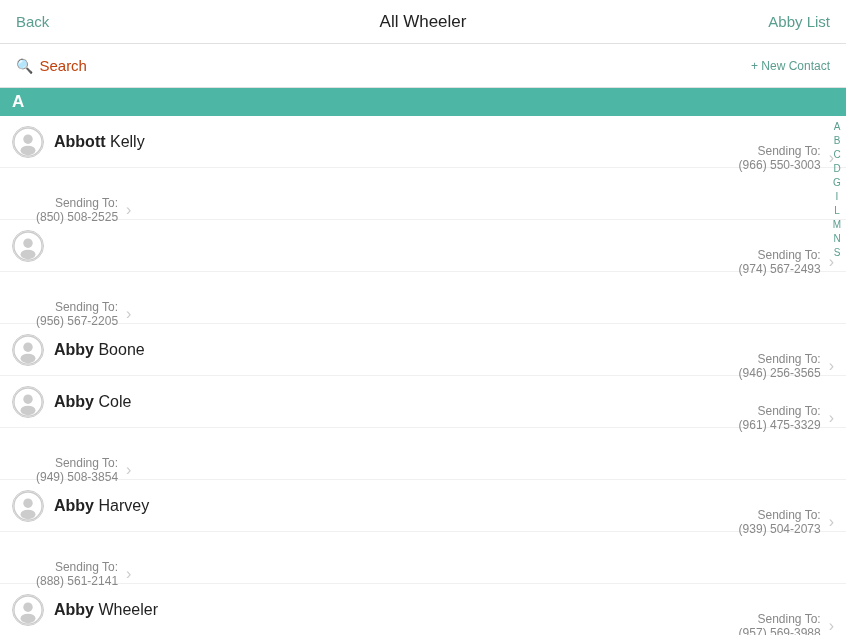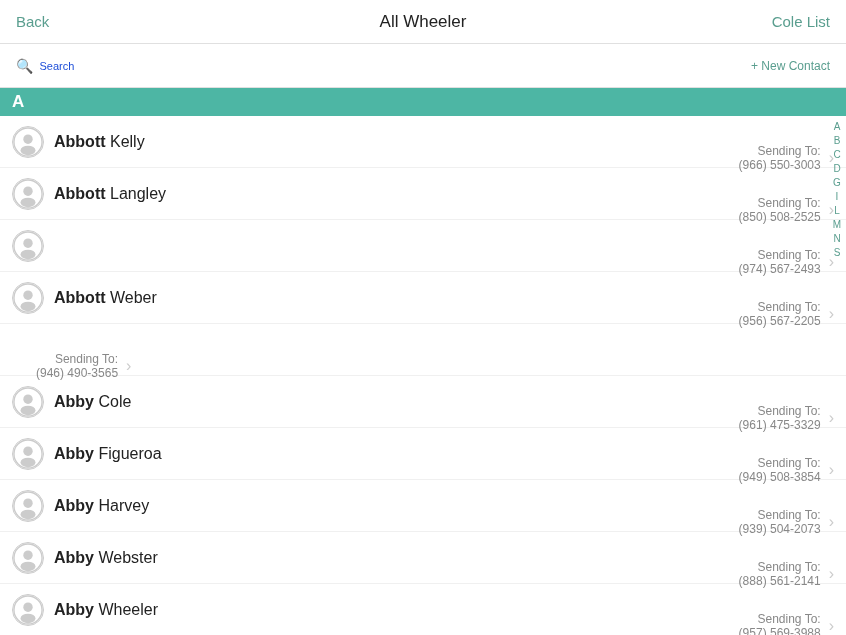--- a/index.html
+++ b/index.html
@@ -52,22 +52,22 @@
     .search-left {
       display: flex;
       align-items: center;
       gap: 6px;
     }
     .search-icon {
       color: #888;
       font-size: 14px;
     }
     .search-text {
-      color: #1d4ed8;
-      font-size: 11px;
+      color: #c2410c;
+      font-size: 15px;
     }
     .new-contact-btn {
       color: #5a9e8f;
       font-size: 12px;
       cursor: pointer;
     }
 
     
     .section-header {
       background: #4db6a4;
@@ -166,21 +166,21 @@
       cursor: pointer;
       line-height: 1.3;
     }
   </style>
 </head>
 <body>
 
 <div class="top-bar">
   <span class="back-btn">Back</span>
   <span class="title">All Wheeler</span>
-  <span class="edit-list-btn">Cole List</span>
+  <span class="edit-list-btn">Abby List</span>
 </div>
 
 <div class="search-bar">
   <div class="search-left">
     <span class="search-icon">🔍</span>
     <span class="search-text">Search</span>
   </div>
   <span class="new-contact-btn">+ New Contact</span>
 </div>
 
@@ -217,32 +217,20 @@
       </div>
       <div class="contact-right">
         <div class="sending-info">
           <span class="sending-label">Sending To:</span>
           <span class="sending-phone">(966) 550-3003</span>
         </div>
         <span class="chevron">›</span>
       </div>
     </div>
       <div class="contact-row">
-      <div class="contact-left">
-        <div class="avatar">
-          <svg width="32" height="32" viewBox="0 0 32 32">
-            <circle cx="16" cy="16" r="15" fill="none" stroke="#ccc" stroke-width="1.5"></circle>
-            <circle cx="16" cy="13" r="5" fill="#ccc"></circle>
-            <ellipse cx="16" cy="25" rx="8" ry="5" fill="#ccc"></ellipse>
-          </svg>
-        </div>
-        <span class="contact-name">
-          <strong>Abbott</strong> Langley
-        </span>
-      </div>
       <div class="contact-right">
         <div class="sending-info">
           <span class="sending-label">Sending To:</span>
           <span class="sending-phone">(850) 508-2525</span>
         </div>
         <span class="chevron">›</span>
       </div>
     </div>
       <div class="contact-row">
       <div class="contact-left">
@@ -256,45 +244,45 @@
       </div>
       <div class="contact-right">
         <div class="sending-info">
           <span class="sending-label">Sending To:</span>
           <span class="sending-phone">(974) 567-2493</span>
         </div>
         <span class="chevron">›</span>
       </div>
     </div>
       <div class="contact-row">
-      <div class="contact-left">
-        <div class="avatar">
-          <svg width="32" height="32" viewBox="0 0 32 32">
-            <circle cx="16" cy="16" r="15" fill="none" stroke="#ccc" stroke-width="1.5"></circle>
-            <circle cx="16" cy="13" r="5" fill="#ccc"></circle>
-            <ellipse cx="16" cy="25" rx="8" ry="5" fill="#ccc"></ellipse>
-          </svg>
-        </div>
-        <span class="contact-name">
-          <strong>Abbott</strong> Weber
-        </span>
-      </div>
       <div class="contact-right">
         <div class="sending-info">
           <span class="sending-label">Sending To:</span>
           <span class="sending-phone">(956) 567-2205</span>
         </div>
         <span class="chevron">›</span>
       </div>
     </div>
       <div class="contact-row">
-      <div class="contact-right">
-        <div class="sending-info">
-          <span class="sending-label">Sending To:</span>
-          <span class="sending-phone">(946) 490-3565</span>
+      <div class="contact-left">
+        <div class="avatar">
+          <svg width="32" height="32" viewBox="0 0 32 32">
+            <circle cx="16" cy="16" r="15" fill="none" stroke="#ccc" stroke-width="1.5"></circle>
+            <circle cx="16" cy="13" r="5" fill="#ccc"></circle>
+            <ellipse cx="16" cy="25" rx="8" ry="5" fill="#ccc"></ellipse>
+          </svg>
+        </div>
+        <span class="contact-name">
+          <strong>Abby</strong> Boone
+        </span>
+      </div>
+      <div class="contact-right">
+        <div class="sending-info">
+          <span class="sending-label">Sending To:</span>
+          <span class="sending-phone">(946) 256-3565</span>
         </div>
         <span class="chevron">›</span>
       </div>
     </div>
       <div class="contact-row">
       <div class="contact-left">
         <div class="avatar">
           <svg width="32" height="32" viewBox="0 0 32 32">
             <circle cx="16" cy="16" r="15" fill="none" stroke="#ccc" stroke-width="1.5"></circle>
             <circle cx="16" cy="13" r="5" fill="#ccc"></circle>
@@ -307,32 +295,20 @@
       </div>
       <div class="contact-right">
         <div class="sending-info">
           <span class="sending-label">Sending To:</span>
           <span class="sending-phone">(961) 475-3329</span>
         </div>
         <span class="chevron">›</span>
       </div>
     </div>
       <div class="contact-row">
-      <div class="contact-left">
-        <div class="avatar">
-          <svg width="32" height="32" viewBox="0 0 32 32">
-            <circle cx="16" cy="16" r="15" fill="none" stroke="#ccc" stroke-width="1.5"></circle>
-            <circle cx="16" cy="13" r="5" fill="#ccc"></circle>
-            <ellipse cx="16" cy="25" rx="8" ry="5" fill="#ccc"></ellipse>
-          </svg>
-        </div>
-        <span class="contact-name">
-          <strong>Abby</strong> Figueroa
-        </span>
-      </div>
       <div class="contact-right">
         <div class="sending-info">
           <span class="sending-label">Sending To:</span>
           <span class="sending-phone">(949) 508-3854</span>
         </div>
         <span class="chevron">›</span>
       </div>
     </div>
       <div class="contact-row">
       <div class="contact-left">
@@ -349,32 +325,20 @@
       </div>
       <div class="contact-right">
         <div class="sending-info">
           <span class="sending-label">Sending To:</span>
           <span class="sending-phone">(939) 504-2073</span>
         </div>
         <span class="chevron">›</span>
       </div>
     </div>
       <div class="contact-row">
-      <div class="contact-left">
-        <div class="avatar">
-          <svg width="32" height="32" viewBox="0 0 32 32">
-            <circle cx="16" cy="16" r="15" fill="none" stroke="#ccc" stroke-width="1.5"></circle>
-            <circle cx="16" cy="13" r="5" fill="#ccc"></circle>
-            <ellipse cx="16" cy="25" rx="8" ry="5" fill="#ccc"></ellipse>
-          </svg>
-        </div>
-        <span class="contact-name">
-          <strong>Abby</strong> Webster
-        </span>
-      </div>
       <div class="contact-right">
         <div class="sending-info">
           <span class="sending-label">Sending To:</span>
           <span class="sending-phone">(888) 561-2141</span>
         </div>
         <span class="chevron">›</span>
       </div>
     </div>
       <div class="contact-row">
       <div class="contact-left">

